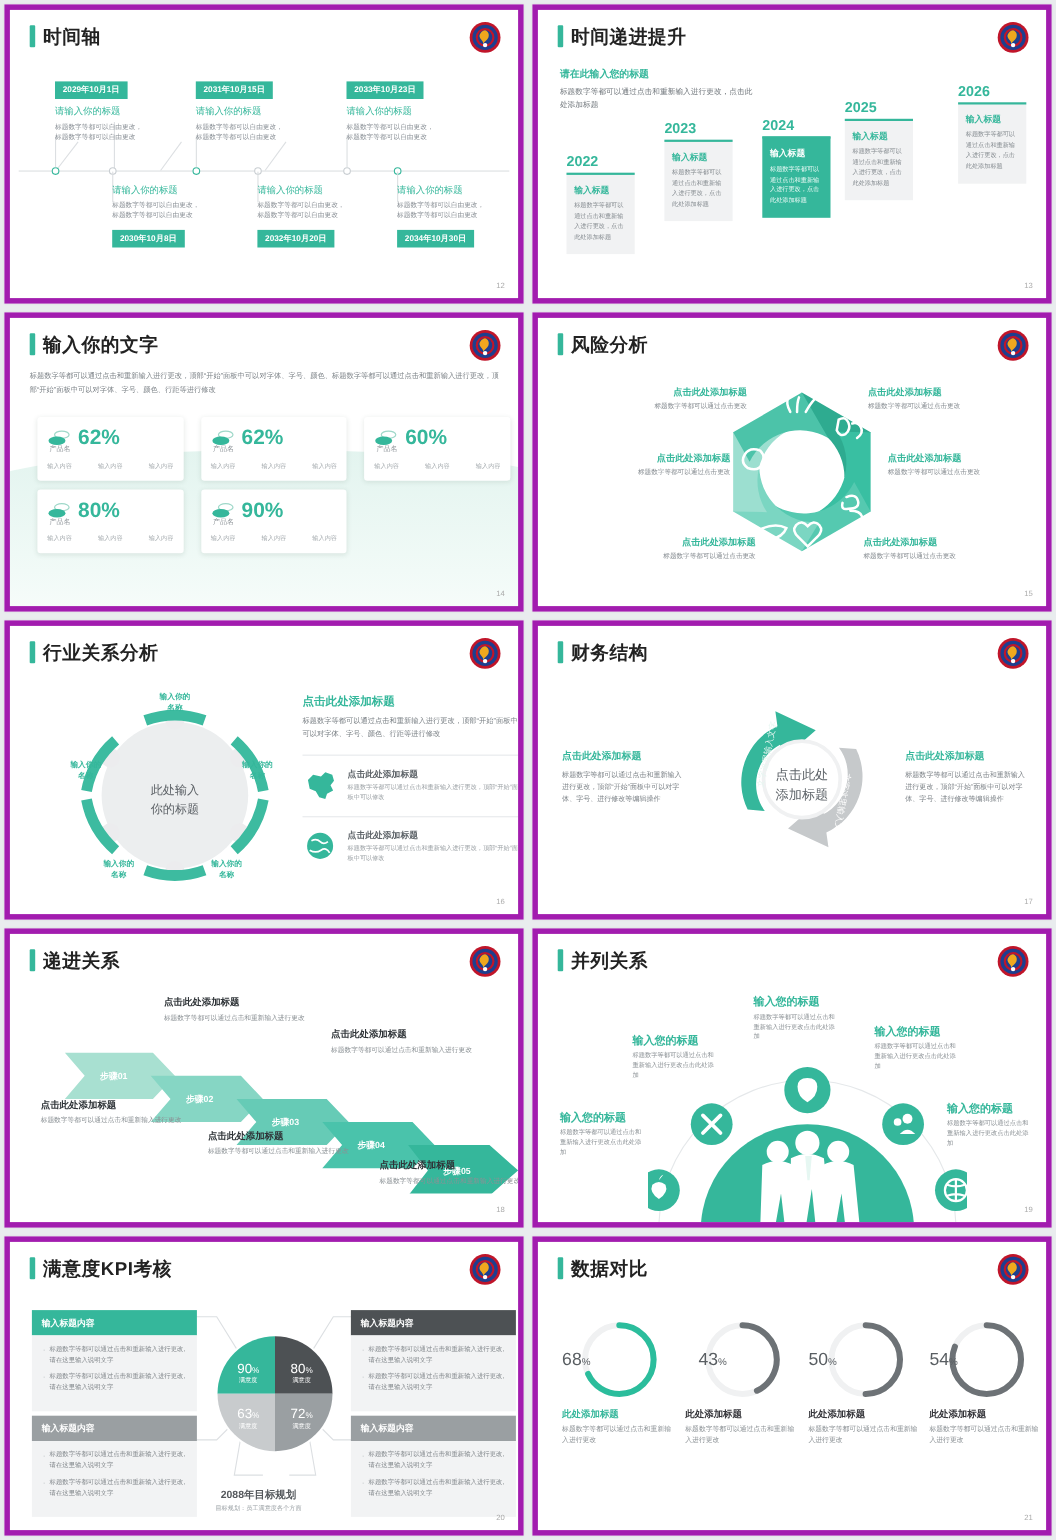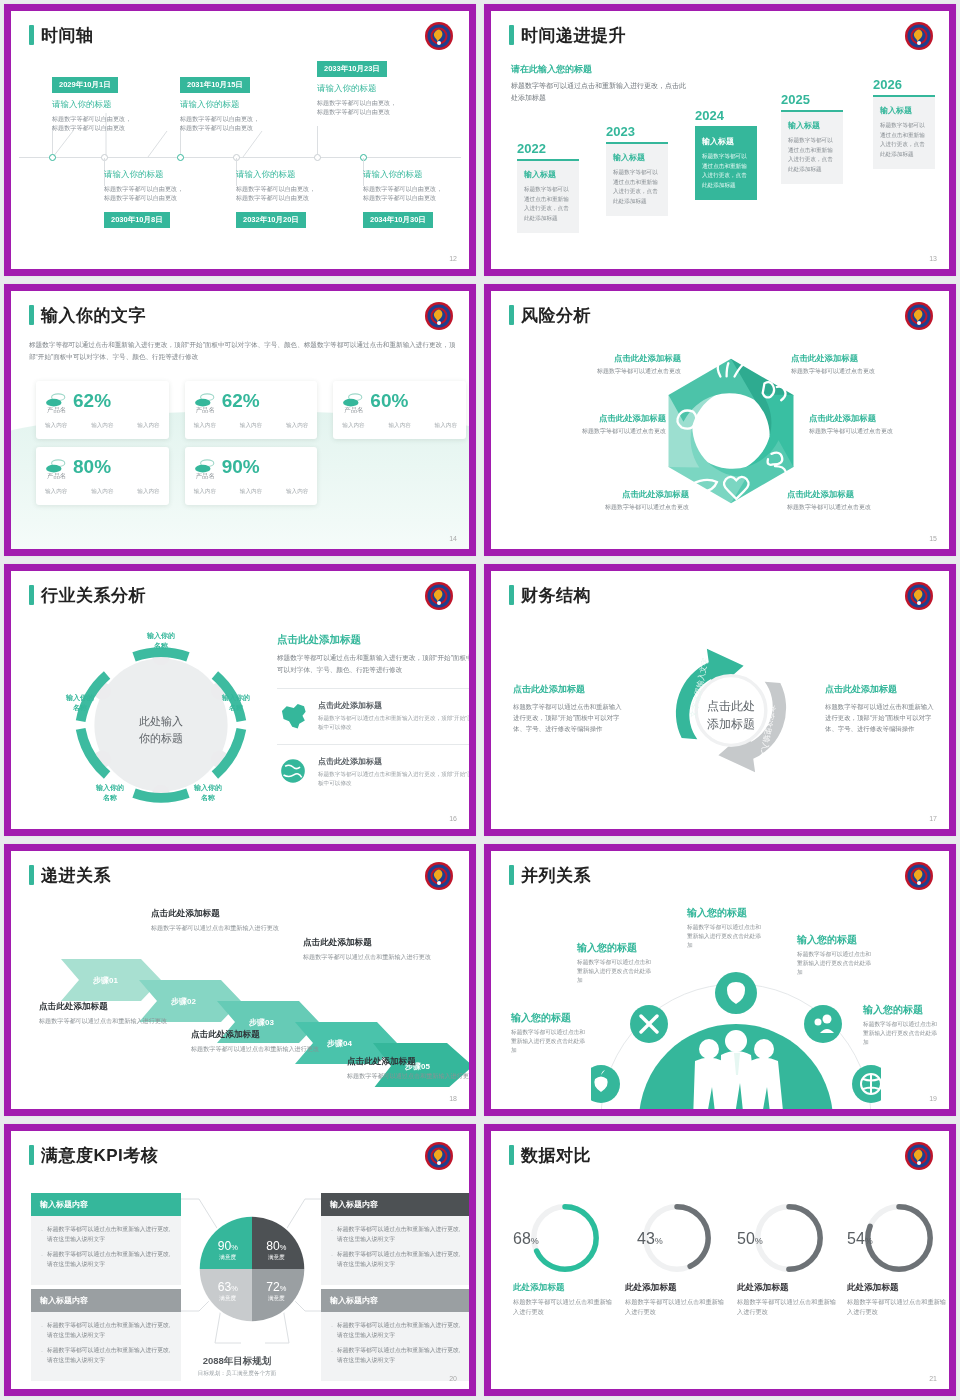--- a/index.html
+++ b/index.html
@@ -12,21 +12,21 @@
   .deck{
     width:960px; height:1400px;
     display:grid;
     grid-template-columns:480px 480px;
     grid-template-rows:repeat(5, 1fr);
   }
   .slide{
     position:relative;
     background:#ffffff;
     overflow:hidden;
-    border:7px solid #a21caf;
+    border:5px solid #a21caf;
     margin:4px;
     box-shadow:0 0 2px rgba(0,0,0,.06);
   }
   
   .hdr{ position:absolute; top:14px; left:18px; display:flex; align-items:center; gap:7px; }
   .hbar{ width:5px; height:20px; background:#35b79b; border-radius:1px;}
   .htitle{ font-size:17px; font-weight:bold; color:#222; letter-spacing:.5px; line-height:1;}
   .logo{ position:absolute; top:10px; right:15px; width:30px; height:30px; }
   .pgno{ position:absolute; right:12px; bottom:7px; font-size:7px; color:#aaa;}
 
@@ -169,21 +169,21 @@
       <div class="h">请输入你的标题</div>
       <div class="p" style="white-space:pre-line">标题数字等都可以自由更改，
 标题数字等都可以自由更改</div>
     </div>
     <div class="s1-blk" style="left:169px;top:62px">
       <span class="s1-chip">2031年10月15日</span>
       <div class="h">请输入你的标题</div>
       <div class="p" style="white-space:pre-line">标题数字等都可以自由更改，
 标题数字等都可以自由更改</div>
     </div>
-    <div class="s1-blk" style="left:306px;top:46px">
+    <div class="s1-blk" style="left:306px;top:62px">
       <span class="s1-chip">2033年10月23日</span>
       <div class="h">请输入你的标题</div>
       <div class="p" style="white-space:pre-line">标题数字等都可以自由更改，
 标题数字等都可以自由更改</div>
     </div>
 
     <div class="s1-blk" style="left:93px;top:158px">
       <div class="h" style="margin-top:0">请输入你的标题</div>
       <div class="p" style="white-space:pre-line;margin-bottom:5px">标题数字等都可以自由更改，
 标题数字等都可以自由更改</div>
@@ -223,35 +223,35 @@
       <div class="p">标题数字等都可以通过点击和重新输入进行更改，点击此处添加标题</div>
     </div>
 
     <div class="s2-col" style="left:26px;top:130px">
       <div class="yr">2022</div>
       <div class="s2-card">
         <div class="ch">输入标题</div>
         <div class="cp">标题数字等都可以通过点击和重新输入进行更改，点击此处添加标题</div>
       </div>
     </div>
-    <div class="s2-col" style="left:115px;top:113px">
+    <div class="s2-col" style="left:115px;top:100px">
       <div class="yr">2023</div>
       <div class="s2-card">
         <div class="ch">输入标题</div>
         <div class="cp">标题数字等都可以通过点击和重新输入进行更改，点击此处添加标题</div>
       </div>
     </div>
     <div class="s2-col" style="left:204px;top:97px">
       <div class="yr">2024</div>
       <div class="s2-card on">
         <div class="ch">输入标题</div>
         <div class="cp">标题数字等都可以通过点击和重新输入进行更改，点击此处添加标题</div>
       </div>
     </div>
-    <div class="s2-col" style="left:290px;top:81px">
+    <div class="s2-col" style="left:279px;top:81px">
       <div class="yr">2025</div>
       <div class="s2-card">
         <div class="ch">输入标题</div>
         <div class="cp">标题数字等都可以通过点击和重新输入进行更改，点击此处添加标题</div>
       </div>
     </div>
     <div class="s2-col" style="left:382px;top:66px">
       <div class="yr">2026</div>
       <div class="s2-card">
         <div class="ch">输入标题</div>

